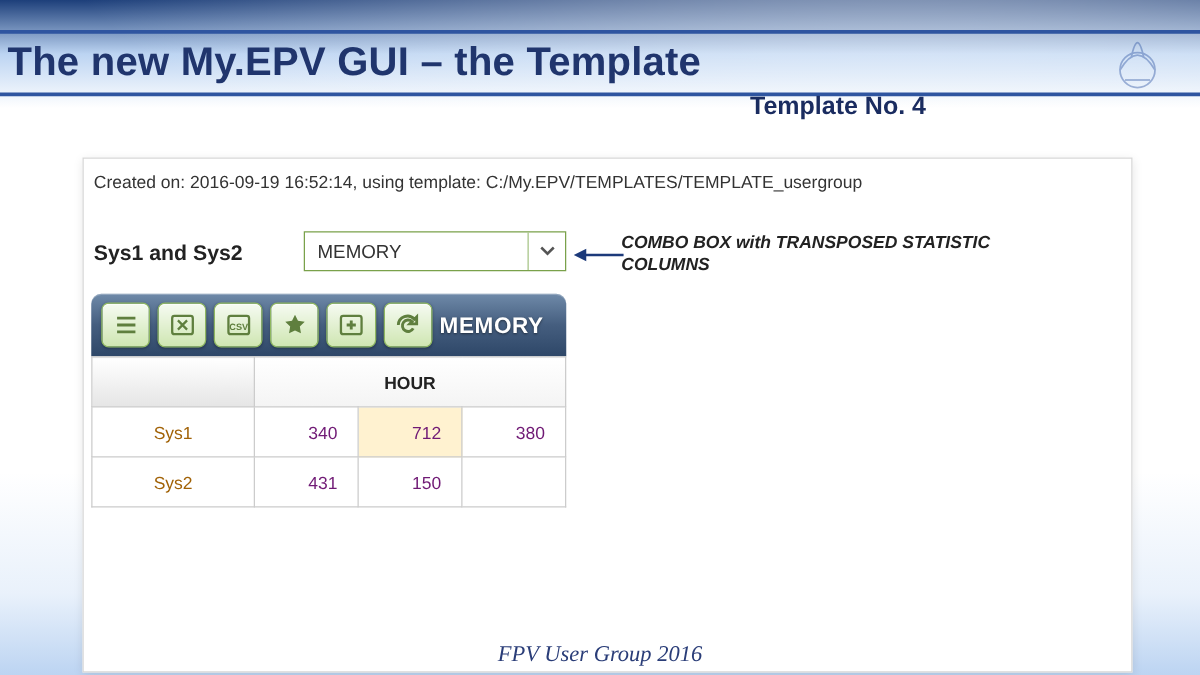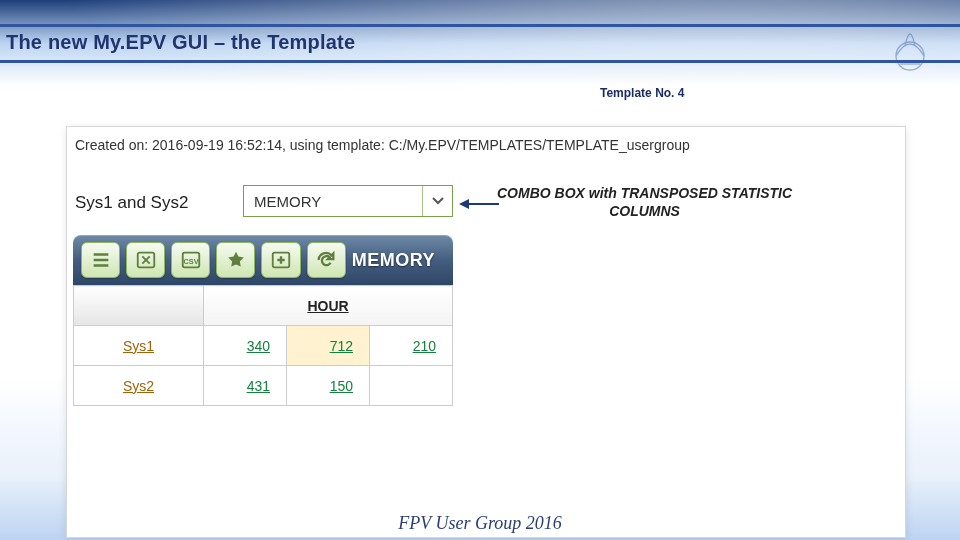--- a/index.html
+++ b/index.html
@@ -14,60 +14,59 @@
     position: absolute; right: 18px; top: 12px; width: 64px; height: 64px;
     opacity: .45;
   }
   .watermark svg { width: 100%; height: 100%; }
   .header {
     position: absolute; left: 0; top: 24px; width: 960px; padding: 4px 8px 6px 6px;
     border-top: 3px solid #2f55a0;
     border-bottom: 3px solid #2f55a0;
   }
   .header h1 {
-    font-size: 20px; font-weight: 700; color: #20356d; letter-spacing: .2px;
+    font-size: 32px; font-weight: 700; color: #20356d; letter-spacing: .2px;
   }
   .subhead {
-    position: absolute; left: 600px; top: 74px; font-size: 12px; font-weight: 800;
+    position: absolute; left: 600px; top: 74px; font-size: 20px; font-weight: 800;
     color: #1a2c60;
-    margin-top: 12px;
   }
 
   .panel {
     position: absolute; left: 66px; top: 126px; width: 840px; height: 412px;
     background: #ffffff; border: 1px solid #d7d7d7; box-shadow: 0 2px 8px rgba(0,0,0,.1);
   }
 
   .created {
     position: absolute; left: 8px; top: 10px; font-size: 14px; color: #333;
     font-family: Verdana, Arial, sans-serif;
   }
 
   .row-title {
-    position: absolute; left: 8px; top: 66px; font-size: 17px; font-weight: 400; color: #222;
+    position: absolute; left: 8px; top: 66px; font-size: 17px; font-weight: 700; color: #222;
     font-family: Verdana, Arial, sans-serif;
   }
 
   .combo {
     position: absolute; left: 176px; top: 58px; width: 210px; height: 32px;
     border: 1px solid #7aa14a; background: #fff; display: flex; align-items: center;
   }
   .combo .val { flex: 1 1 auto; padding: 0 10px; font-size: 15px; color: #333; font-family: Verdana, Arial, sans-serif; }
   .combo .arrow {
     width: 30px; height: 100%; display: flex; align-items: center; justify-content: center;
     border-left: 1px solid #a5c385;
   }
 
   .annot-arrow {
     position: absolute; left: 392px; top: 72px; width: 40px; height: 10px; display: flex; align-items: center;
   }
   .annot-arrow svg { width: 40px; height: 12px; }
   .annot {
     position: absolute; left: 430px; top: 58px; font-size: 14px; font-weight: 700;
-    font-style: italic; color: #222; line-height: 1.25; text-align: center;
+    font-style: italic; color: #222; line-height: 1.25;
   }
 
   .toolbar {
     position: absolute; left: 6px; top: 108px; width: 380px; height: 50px;
     background: linear-gradient(180deg,#6f8aa9 0%, #455e7f 50%, #2e4768 100%);
     border-radius: 8px 8px 0 0; display: flex; align-items: center; padding: 17px 8px; gap: 6px;
     box-shadow: inset 0 1px 0 rgba(255,255,255,.25);
   }
   .tb-btn {
     width: 40px; height: 36px; border-radius: 6px;
@@ -79,32 +78,32 @@
   .tb-btn svg { width: 22px; height: 22px; }
   .tb-title {
     flex: 1 1 auto; text-align: right; padding-right: 10px; color: #fff; font-weight: 800;
     font-size: 18px; letter-spacing: .5px; text-shadow: 0 1px 2px rgba(0,0,0,.5);
   }
 
   table.data {
     position: absolute; left: 6px; top: 158px; width: 380px; border-collapse: collapse;
     font-family: Verdana, Arial, sans-serif; font-size: 14px;
   }
-  table.data th, table.data td { border: 1px solid #ccc; height: 40px; text-decoration: underline; }
+  table.data th, table.data td { border: 1px solid #ccc; height: 40px; }
   table.data th.hour {
     background: linear-gradient(180deg,#ffffff,#f4f4f4); font-weight: 800; color: #222;
   }
   table.data th.sys {
     background: linear-gradient(180deg,#ffffff,#e9e9e9); font-weight: 800; color: #222;
   }
   table.data th.col {
     background: linear-gradient(180deg,#ffffff,#ececec); font-weight: 800; color: #222;
   }
   table.data td.name { text-align: center; color: #a16207; }
-  table.data td.num  { text-align: right; padding-right: 16px; color: #15803d; }
+  table.data td.num  { text-align: right; padding-right: 16px; color: #701a75; }
   table.data td.hl   { background: #fff2d0; }
   table.data .cornertl {
     background: linear-gradient(180deg,#ffffff,#e5e5e5);
   }
 
   .footer {
     position: absolute; left: 0; bottom: 6px; width: 960px; text-align: center;
     font-family: "Times New Roman", serif; font-size: 18px; color: #2a3d78; font-style: italic;
     text-shadow: 0 1px 0 rgba(255,255,255,.8);
   }
@@ -192,21 +191,21 @@
   <table class="data">
     <tbody>
         <tr>
       <th class="cornertl" style="width:130px;"></th>
       <th class="hour" colspan="3">HOUR</th>
     </tr>
     <tr>
       <td class="name">Sys1</td>
       <td class="num">340</td>
       <td class="num hl">712</td>
-      <td class="num">210</td>
+      <td class="num">380</td>
     </tr>
     <tr>
       <td class="name">Sys2</td>
       <td class="num">431</td>
       <td class="num">150</td>
       <td class="num"></td>
     </tr>
   </tbody>
     </table>
 

